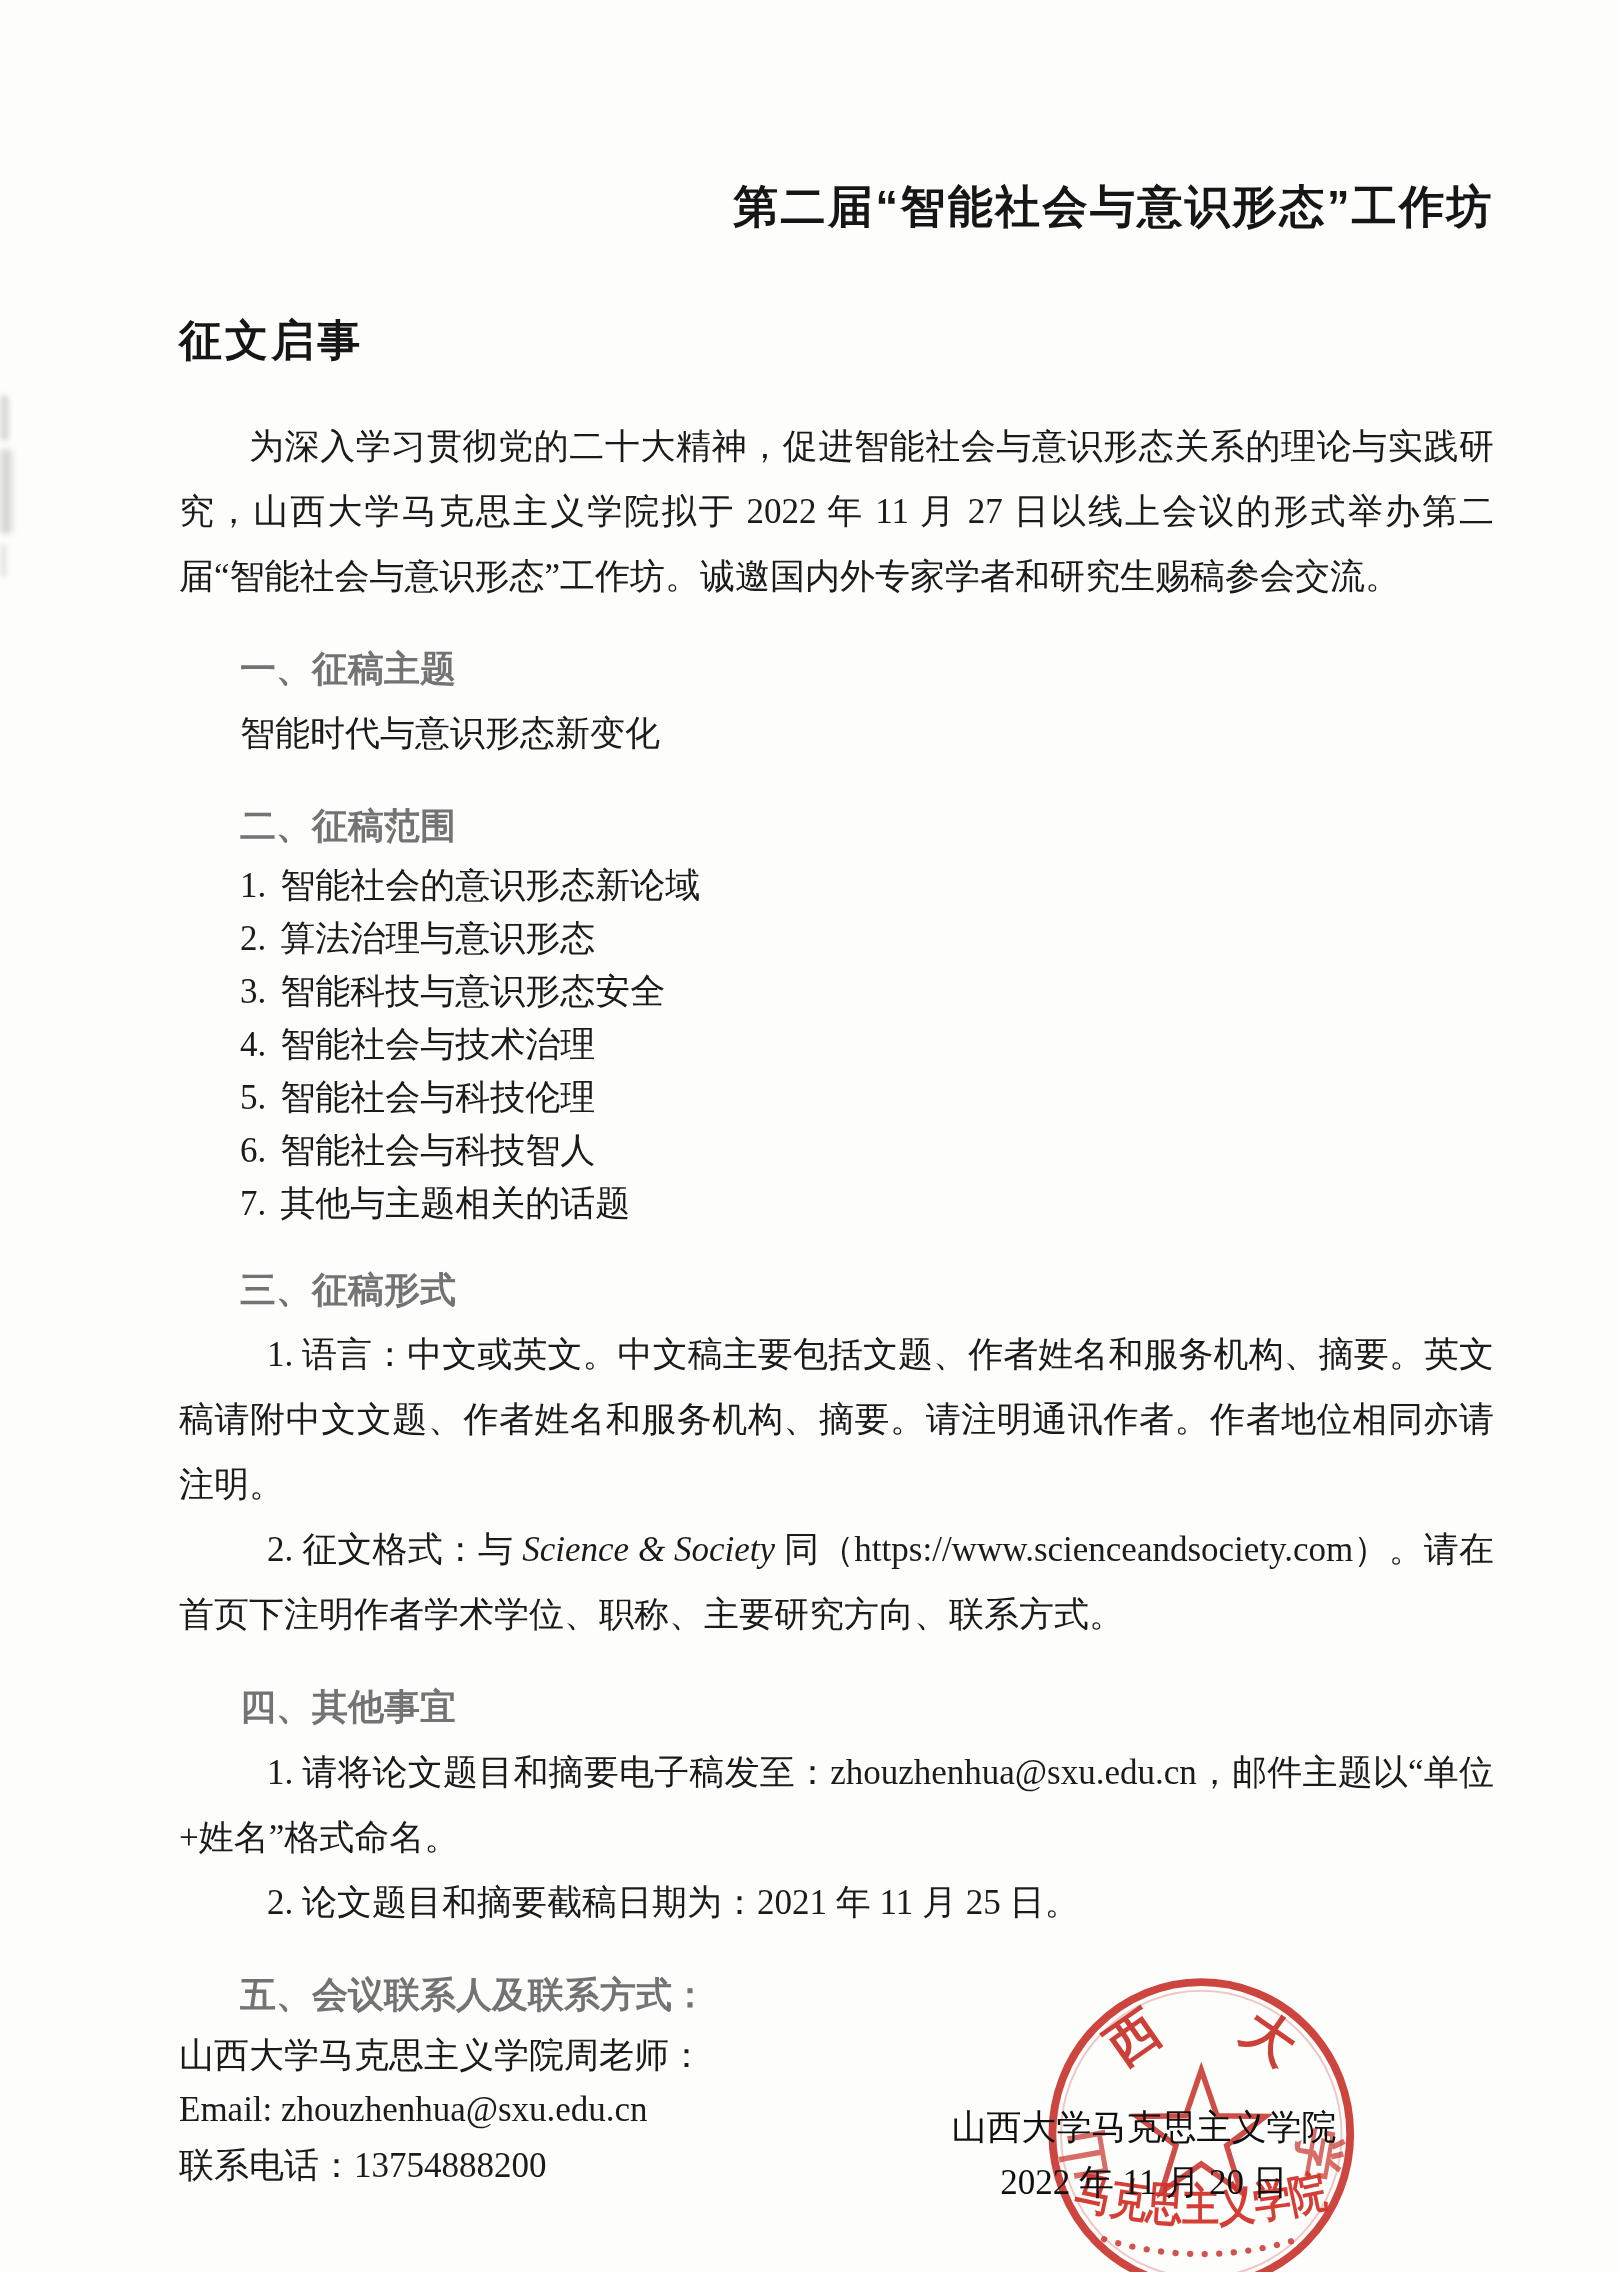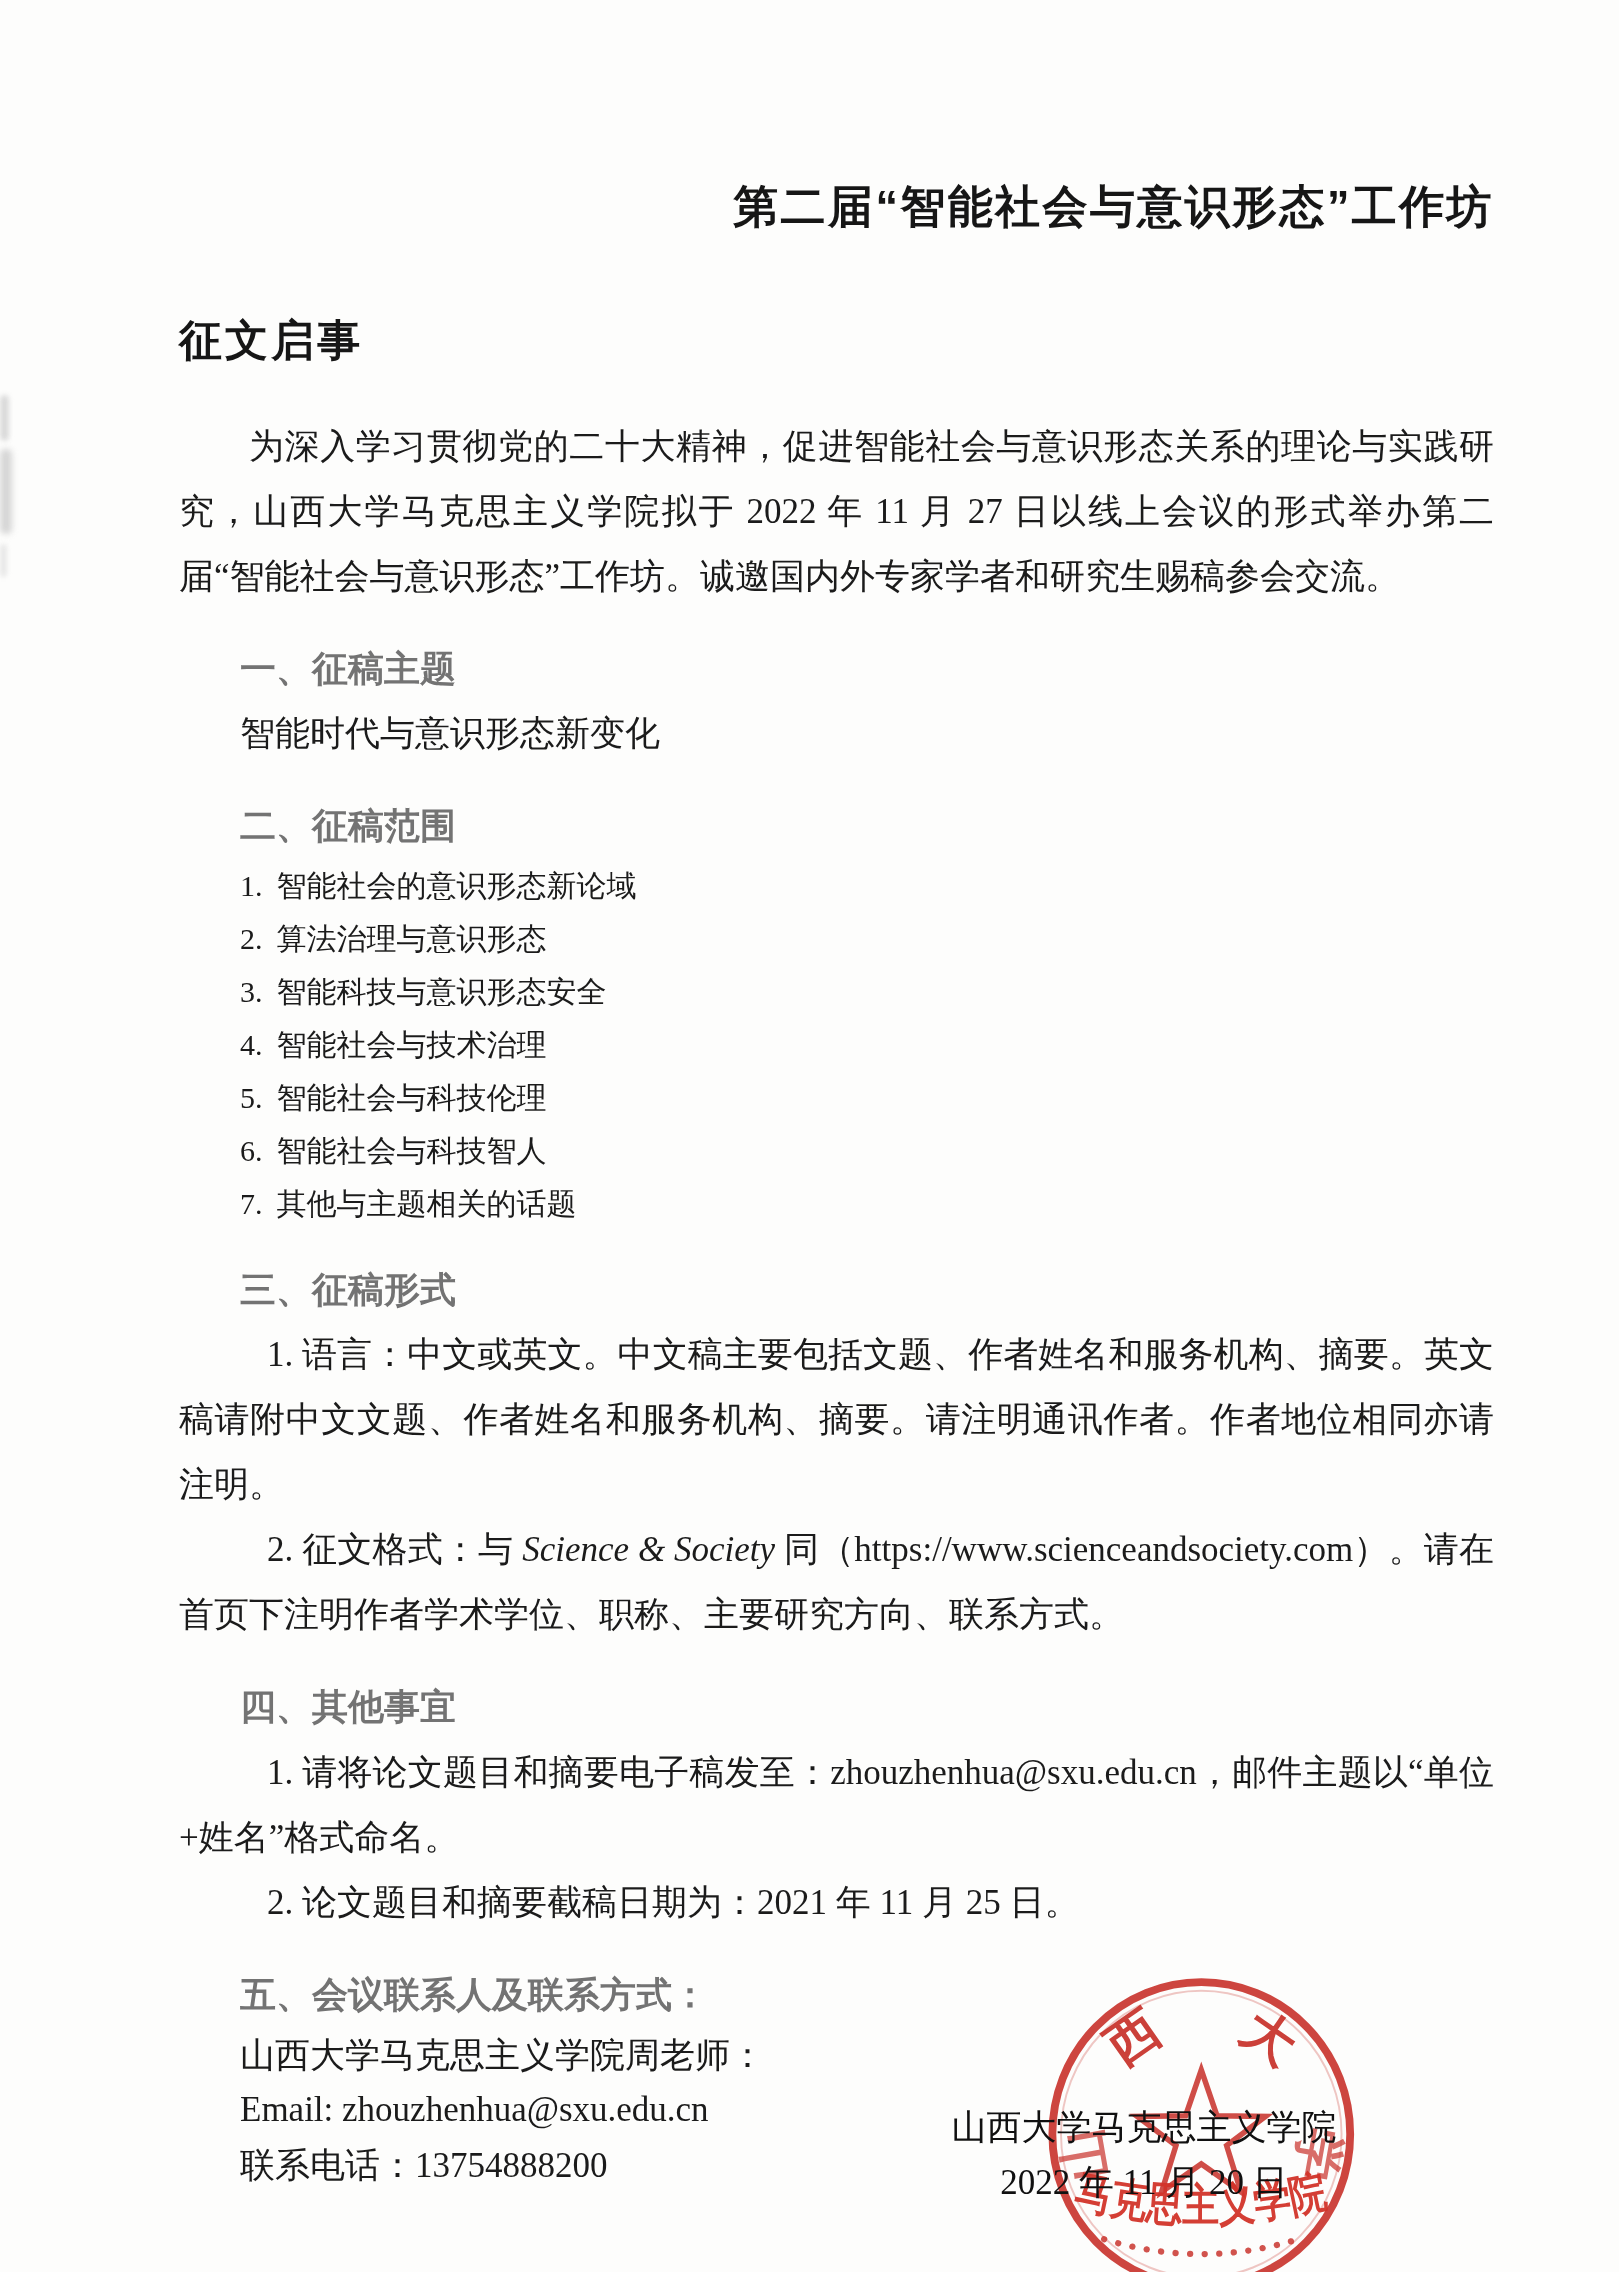--- a/index.html
+++ b/index.html
@@ -45,33 +45,32 @@
   h3.sec-heading{
     font-family:"Liberation Sans","DejaVu Sans",sans-serif;
     font-weight:700;
     font-size:36px;
     line-height:47px;
     margin:36px 0 9.4px 61px;
     color:#737373;
   }
   .sec-body{margin-left:61px;}
   .li-row{
-    font-size:30px;
+    font-size:35px;
     line-height:53px;
     margin-left:61px;
   }
   .li-row .num{margin-right:14px;}
   .numbered{
     text-indent:88px;
   }
   .journal{font-style:italic;}
   .contact-line{
     font-size:35px;
     line-height:55px;
-    margin-left:61px;
   }
   .cjk-sans{font-family:"Liberation Sans","DejaVu Sans",sans-serif;}
 
   
   .stamp-wrap{
     position:absolute;
     left:1032px;top:1791px;
     width:337px;height:337px;
     opacity:.93;
     pointer-events:none;

